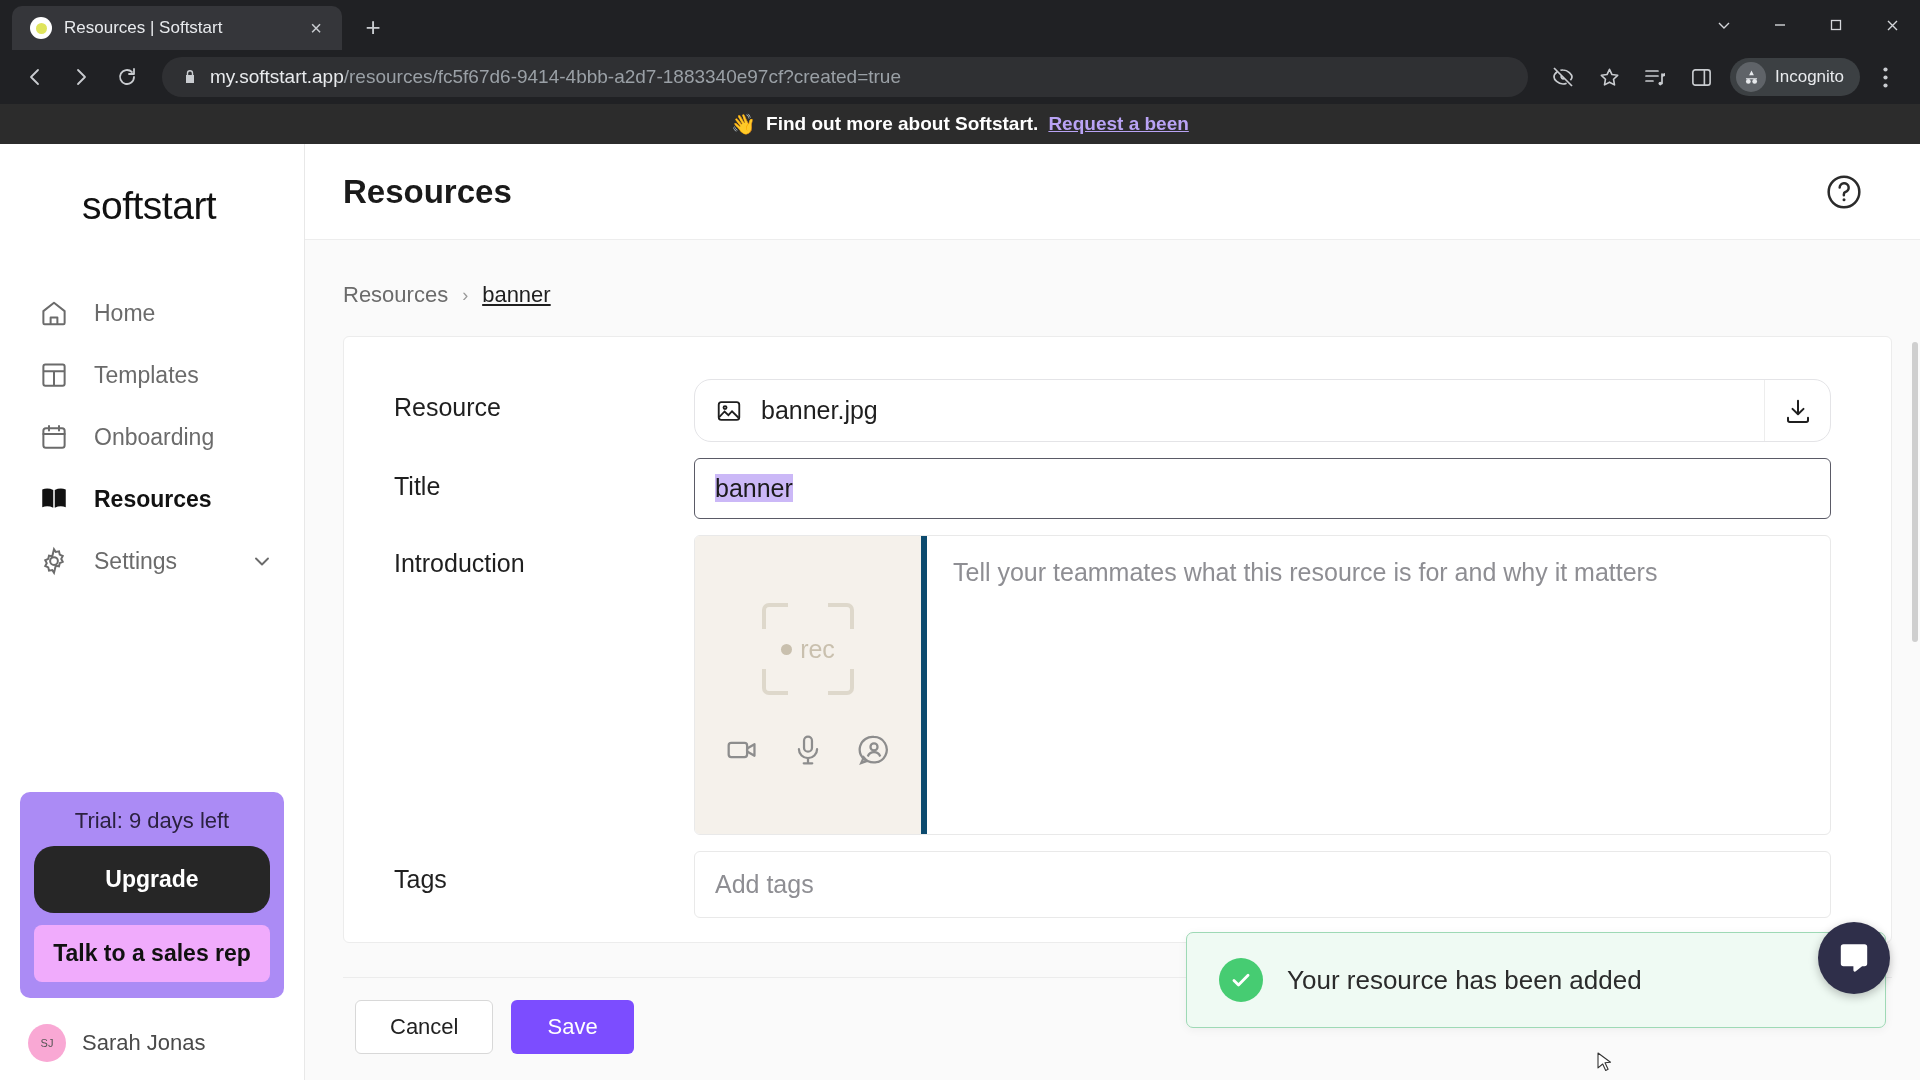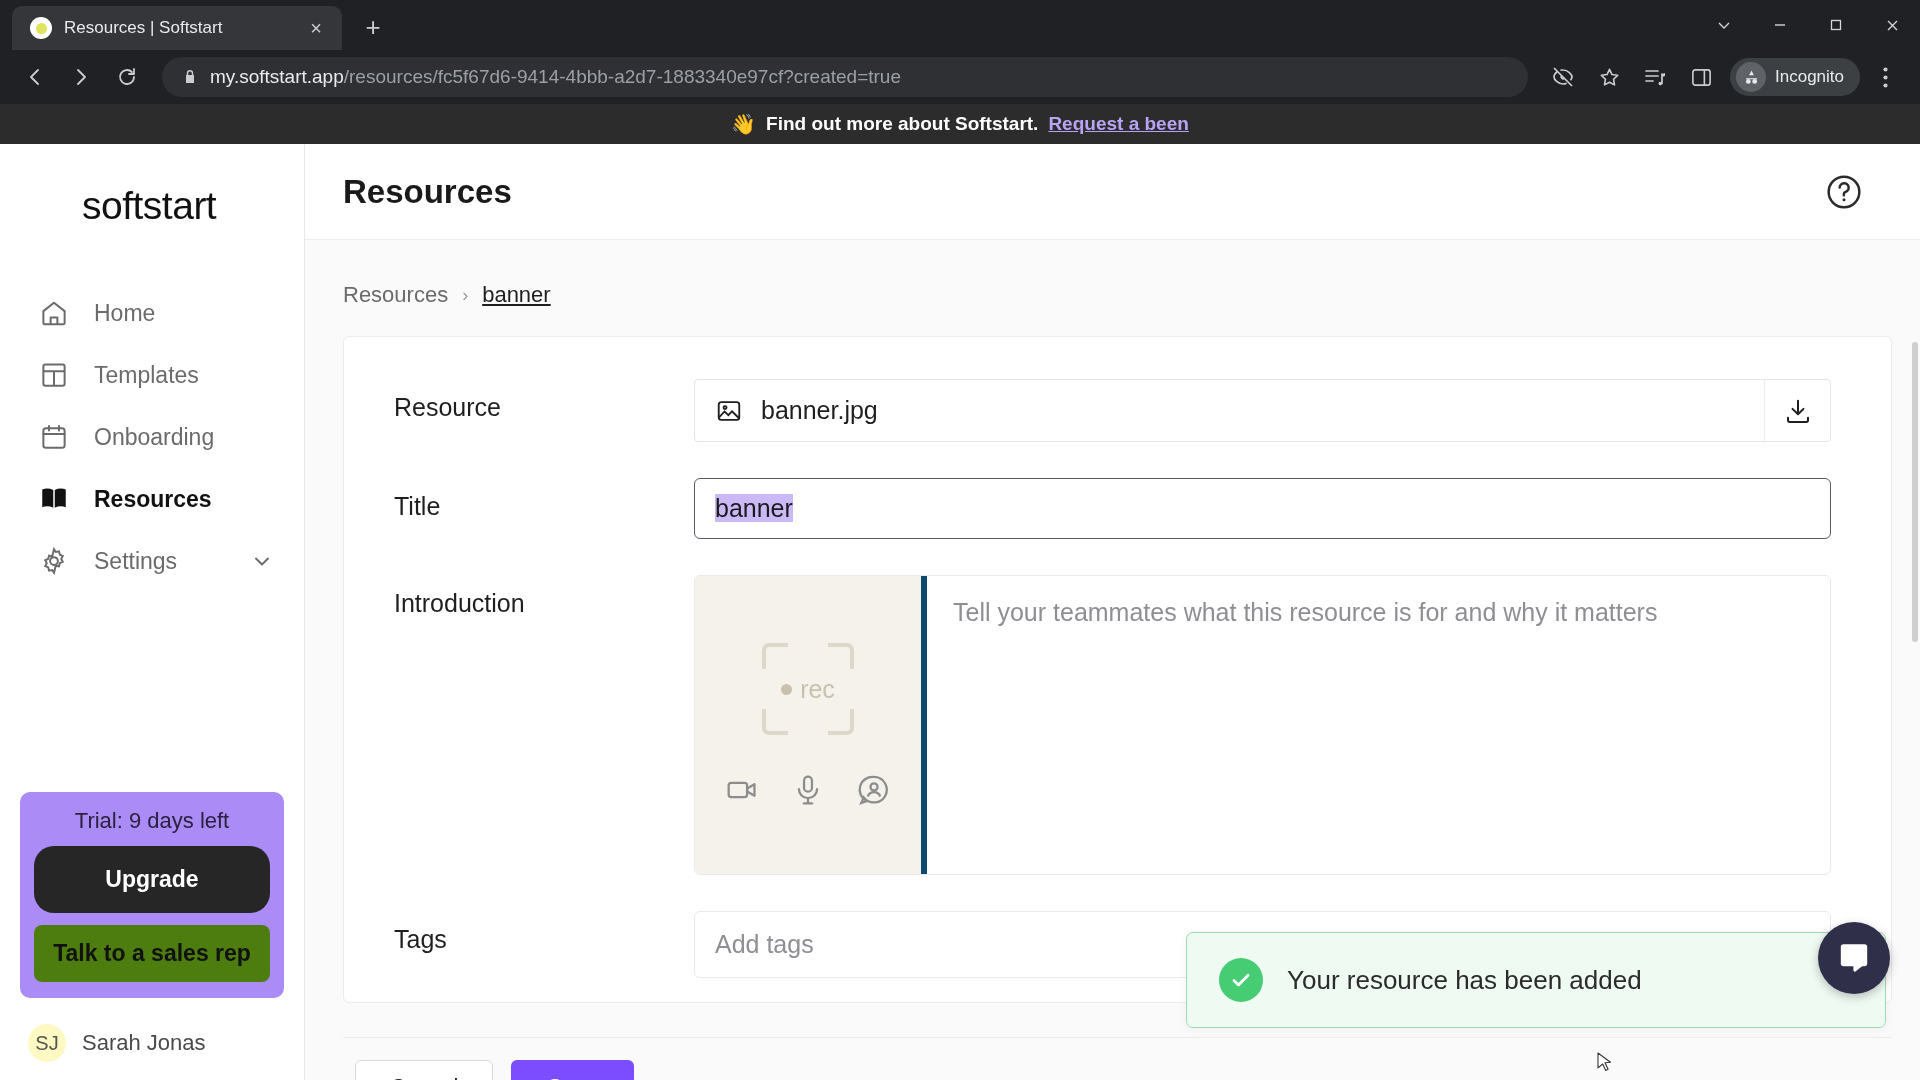--- a/index.html
+++ b/index.html
@@ -60,44 +60,44 @@
   .logo { font-size: 39px; letter-spacing: -0.5px; color: #111; padding: 40px 0 0 82px; font-weight: 400; }
   .nav { margin-top: 54px; display:flex; flex-direction: column; gap: 0; }
   .nav-item { display:flex; align-items:center; gap: 24px; padding: 15px 30px 15px 38px; color: #6b6b6b; font-size: 23px; }
   .nav-item.active { color: #111; font-weight: bold; }
   .nav-item .ico { width: 32px; height: 32px; flex: 0 0 32px; display:flex; align-items:center; justify-content:center; }
   .nav-item .chev { margin-left: auto; display:flex; align-items:center; }
 
   .trial-card { margin: auto 20px 0 20px; background: #ab8bf5; border-radius: 10px; padding: 16px 14px; display:flex; flex-direction:column; gap: 12px; }
   .trial-text { text-align:center; color:#2b2140; font-size: 22px; }
   .btn-upgrade { background: #262626; color:#fff; border-radius: 20px; text-align:center; padding: 20px 0; font-size: 23px; font-weight: bold; }
-  .btn-sales { background: #4d7c0f; color:#111; border-radius: 8px; text-align:center; padding: 15px 0; font-size: 23px; font-weight: bold; }
+  .btn-sales { background: #f0abfc; color:#111; border-radius: 8px; text-align:center; padding: 15px 0; font-size: 23px; font-weight: bold; }
 
   .user { display:flex; align-items:center; gap: 16px; padding: 26px 0 8px 28px; }
-  .avatar { width: 38px; height: 38px; border-radius: 50%; background: #fef9c3; color:#555; display:flex; align-items:center; justify-content:center; font-size: 20px; flex:0 0 38px; }
+  .avatar { width: 38px; height: 38px; border-radius: 50%; background: #f9a8d4; color:#555; display:flex; align-items:center; justify-content:center; font-size: 11px; flex:0 0 38px; }
   .user-name { font-size: 22px; color: #4a4a4a; }
 
   
   .content { flex: 1; display:flex; flex-direction: column; min-width: 0; position: relative; background:#fff; }
   .page-head { height: 96px; display:flex; align-items:center; padding: 0 56px 0 38px; border-bottom: 1px solid #ededed; }
   .page-title { font-size: 33px; font-weight: bold; color:#1a1a1a; }
   .help-btn { margin-left: auto; width: 40px; height: 40px; }
 
   .scroller { flex: 1; overflow: hidden; background: #fafafa; position: relative; }
   .breadcrumb { display:flex; align-items:center; gap: 14px; padding: 42px 0 0 38px; font-size: 22px; color: #6b6b6b; }
   .breadcrumb .sep { color:#9a9a9a; font-size: 18px; }
   .breadcrumb .cur { color: #1f1f1f; text-decoration: underline; }
 
   .card { background:#fff; border: 1px solid #ececec; border-radius: 6px; margin: 28px 28px 0 38px; padding: 42px 60px 0 50px; }
-  .row { display:flex; align-items: flex-start; margin-bottom: 36px; }
+  .row { display:flex; align-items: flex-start; margin-bottom: 16px; }
   .row-label { width: 300px; flex: 0 0 300px; font-size: 25px; color: #1f1f1f; padding-top: 14px; }
   .field { flex: 1; min-width: 0; }
 
   .file-input {
-    display:flex; align-items:center; border: 1px solid #e4e4e7; border-radius: 4px; overflow: hidden; background:#fff;
+    display:flex; align-items:center; border: 1px solid #e4e4e7; border-radius: 17px; overflow: hidden; background:#fff;
   }
   .file-input .fname { flex: 1; display:flex; align-items:center; gap: 18px; padding: 16px 20px; font-size: 25px; color:#1f1f1f; }
   .file-input .dl { width: 66px; border-left: 1px solid #ededed; align-self: stretch; display:flex; align-items:center; justify-content:center; }
 
   .text-input {
     border: 1px solid #5a5a66; border-radius: 6px; padding: 15px 20px; font-size: 25px; background:#fff;
   }
   .sel { background: #cbb8f7; color:#1b1b1b; }
 
   .intro-box { display:flex; border: 1px solid #e9e9e9; border-radius: 6px; overflow:hidden; height: 300px; background:#fff; }

